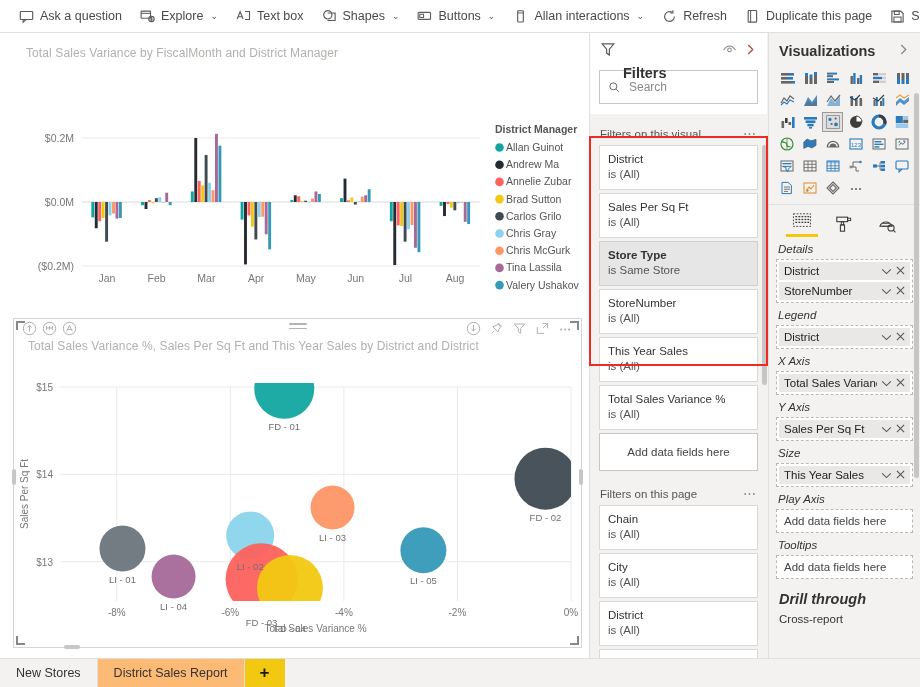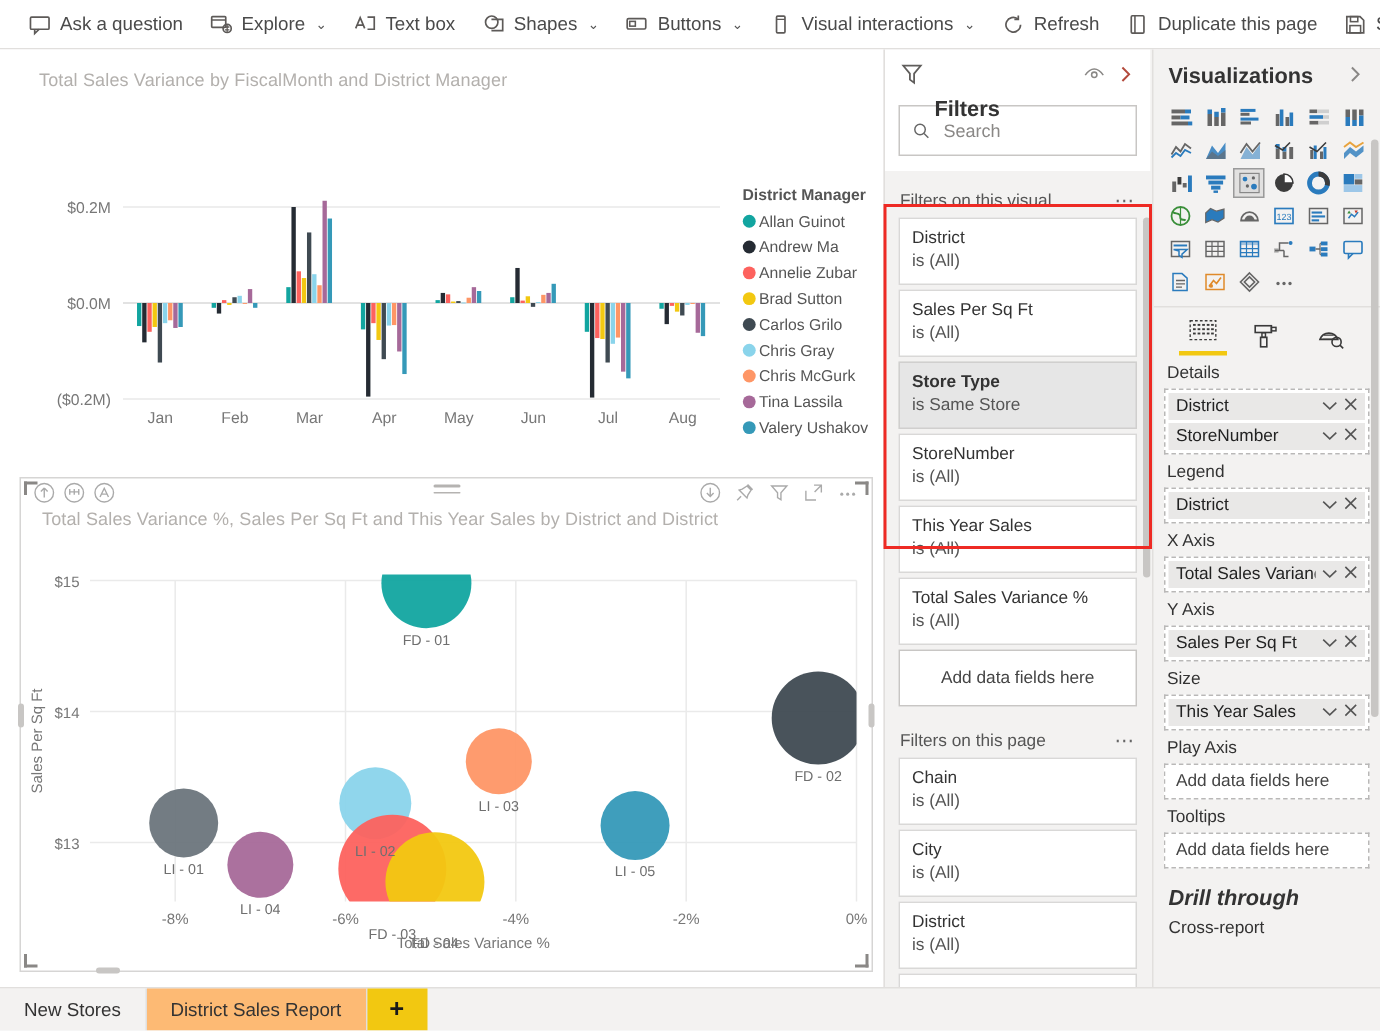--- a/index.html
+++ b/index.html
@@ -148,21 +148,21 @@
   }
   .vicon.sel { border:1px solid #9a9a9a; background:#e2e1e0; }
   .vicon svg { display:block; }
   .vp-tabs {
     display:flex; justify-content:space-around; align-items:flex-end;
     padding: 7px 12px 0 12px; border-top:1px solid #e1dfdd; margin-top:3px;
     background:#f3f2f1;
   }
   .vp-tab { padding-bottom:4px; cursor:pointer; width:32px; display:flex; justify-content:center;}
   .vp-tab.active { border-bottom:3px solid #f2c811; }
-  .field-label { font-size:11.5px; color:#333; padding:6px 9px 4px 9px; }
+  .field-label { font-size:11.5px; color:#333; padding:6px 9px 4px 9px;font-style:italic; }
   .field-well {
     margin: 0 7px; border:1px dashed #b9b8b7; background:#ffffff;
   }
   .field-chip {
     display:flex; align-items:center; gap:4px;
     background:#e9e8e7; margin:2px; padding:3px 5px;
     font-size:11.5px; color:#222;
   }
   .field-chip .nm { flex:1; overflow:hidden; white-space:nowrap; }
   .chip-ic { color:#444; font-size:11px; cursor:pointer; }
@@ -250,21 +250,21 @@
       <span>Buttons</span>
       <span class="caret">⌄</span>
     </div>
     <div class="tb-item">
       <span class="tb-ico">
         <svg width="15" height="15" viewBox="0 0 16 16">
           <rect x="5" y="1.8" width="6" height="12" rx=".8" fill="none" stroke="#5d5a58" stroke-width="1.2"></rect>
           <path d="M5 4.2h6" stroke="#5d5a58" stroke-width="1"></path>
         </svg>
       </span>
-      <span>Visual interactions</span>
+      <span>Allan interactions</span>
       <span class="caret">⌄</span>
     </div>
     <div class="tb-item">
       <span class="tb-ico">
         <svg width="15" height="15" viewBox="0 0 16 16">
           <path d="M13.2 8a5.2 5.2 0 1 1-2-4.1" fill="none" stroke="#5d5a58" stroke-width="1.2"></path>
           <path d="M11.6 1.4v2.8H8.8" fill="none" stroke="#5d5a58" stroke-width="1.2"></path>
         </svg>
       </span>
       <span>Refresh</span>

